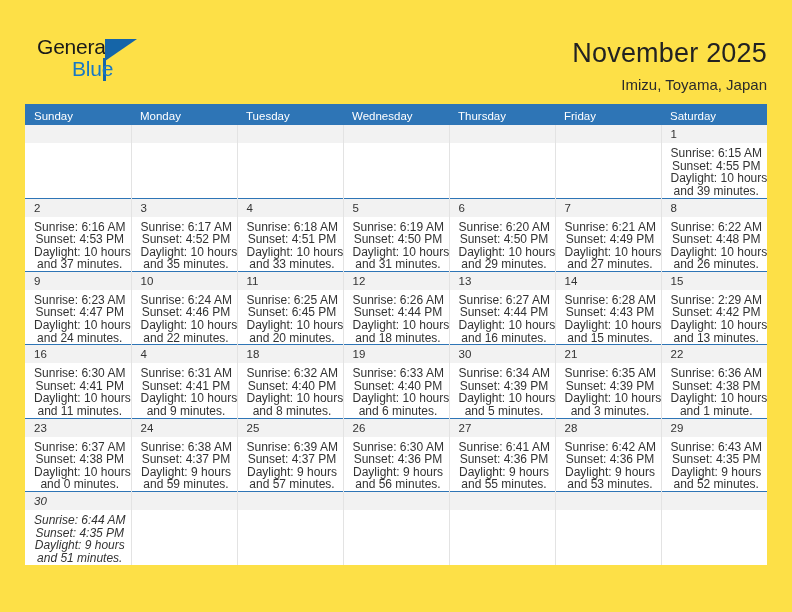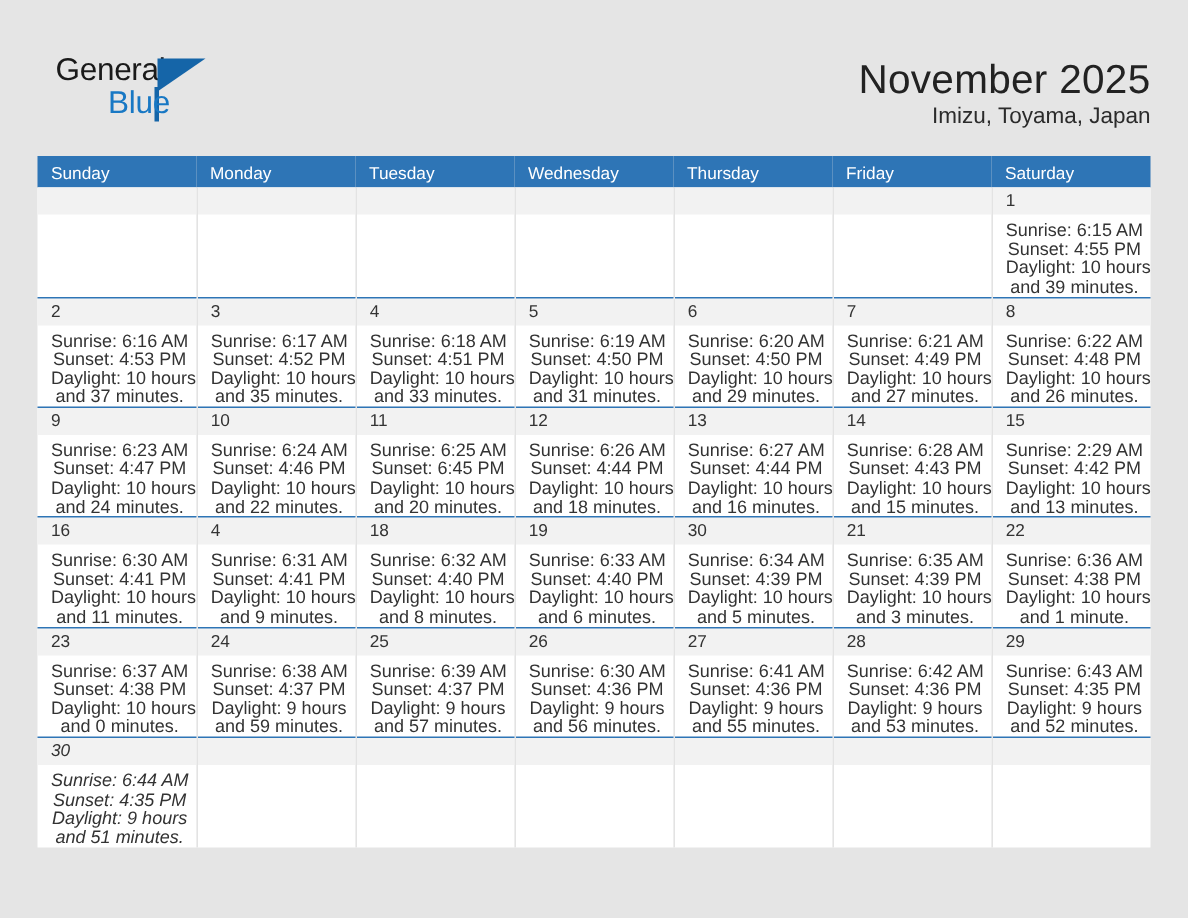--- a/index.html
+++ b/index.html
@@ -6,21 +6,21 @@
   html, body {
     margin: 0; padding: 0;
     width: 792px; height: 612px;
     background: #ffffff;
     font-family: "Liberation Sans", sans-serif;
     -webkit-font-smoothing: antialiased;
   }
   #page {
     position: relative;
     width: 792px; height: 612px;
-    background: #e5e5e5;
+    background: #fde047;
     overflow: hidden;
   }
 
   
   .header {
     position: absolute;
     left: 25px; top: 28px;
     width: 742px; height: 72px;
   }
   .logo {
@@ -68,20 +68,21 @@
   }
   .cal-title {
     font-size: 27px;
     color: #222222;
     line-height: 1.15;
     font-weight: 400;
     letter-spacing: 0.2px;
     margin-top: 10px;
   }
   .cal-subtitle {
+    margin-top: 7px;
     font-size: 15px;
     color: #2b2b2b;
     font-weight: 400;
   }
 
   
   .calendar {
     position: absolute;
     left: 25px; top: 104px;
     width: 742px;

